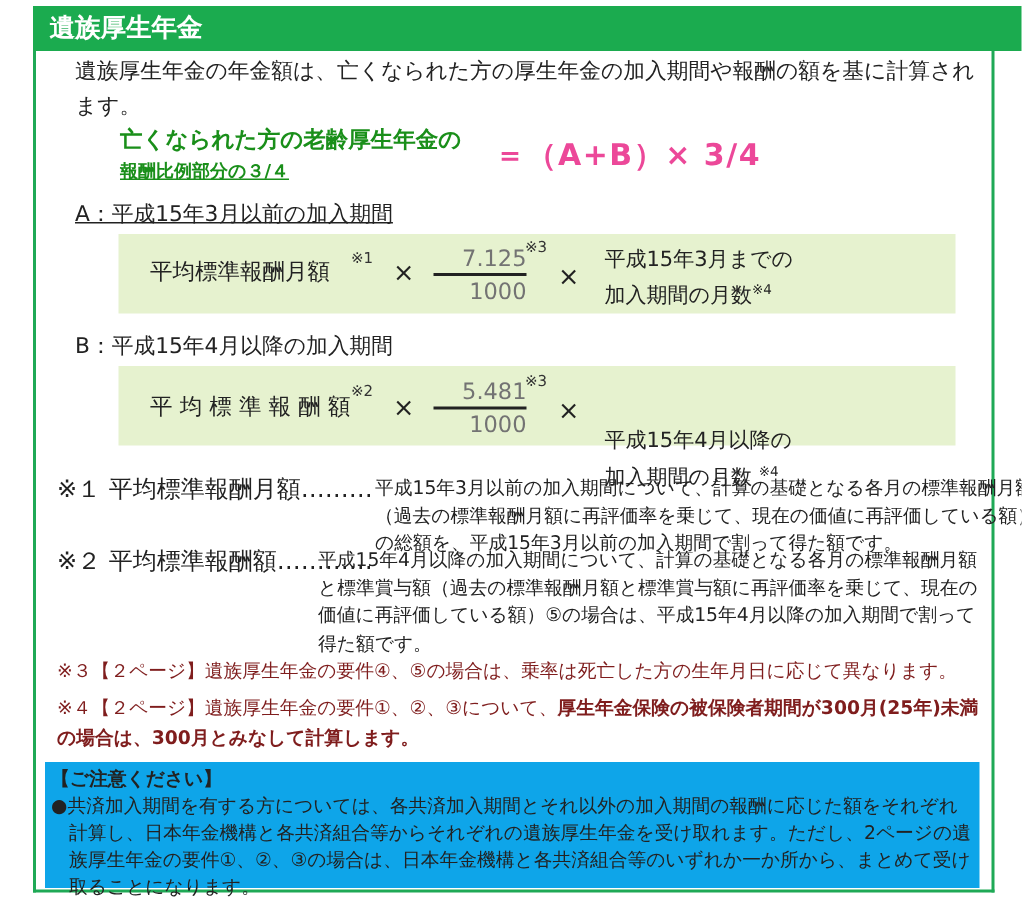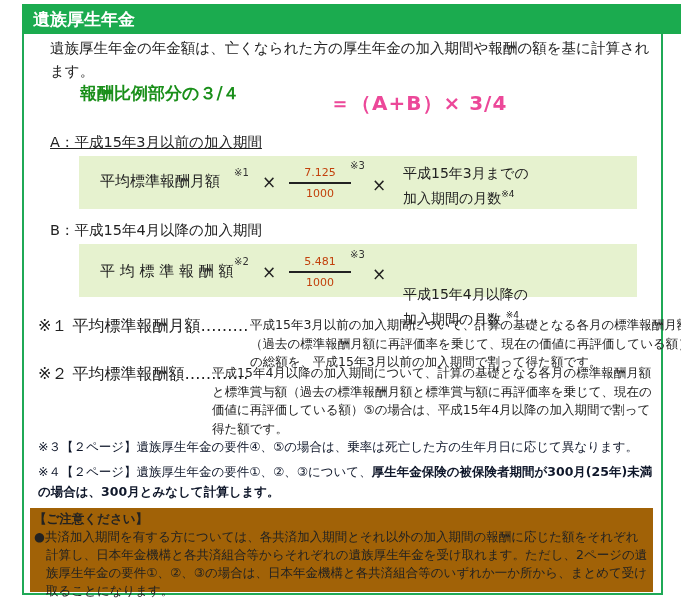--- a/index.html
+++ b/index.html
@@ -18,58 +18,59 @@
       line-height: 30px; padding-left: 11px; box-sizing: border-box;
     }
     .intro {
       position: absolute; left: 50px; top: 37px; width: 600px;
       font-size: 14.5px; line-height: 23px; color: #222;
     }
     .green-title {
       position: absolute; left: 80px; top: 83px; font-size: 15px; font-weight: bold;
       color: #1a8f1a; line-height: 21px;
     }
-    .green-title .big { font-size: 17px; }
+    .green-title .big { font-size: 12px; text-decoration: underline; }
     .green-eq {
       position: absolute; left: 330px; top: 90px; font-size: 20px; font-weight: bold;
       color: #ec4899; letter-spacing: 1px;
     }
     .sec-label { position: absolute; left: 50px; font-size: 14.5px; color: #222; }
     
     .band-real { position: absolute; left: 79px; width: 558px; height: 53px; background: #e6f2cf; }
     .f-left { position: absolute; left: 100px; font-size: 15px; color: #222; text-align: center; }
     .f-sup { position: absolute; font-size: 10px; color: #333; }
     .f-times { position: absolute; font-size: 17px; color: #222; }
-    .frac { position: absolute; width: 62px; text-align: center; font-size: 11px; color: #c2410c; }
+    .frac { position: absolute; width: 62px; text-align: right; font-size: 15px; color: #737373; }
     .frac .num { display: block; border-bottom: 2px solid #222; line-height: 19px; }
     .frac .den { display: block; line-height: 20px; }
     .f-right { position: absolute; left: 403px; font-size: 14px; color: #222; line-height: 21px; }
     .note-key { position: absolute; left: 38px; font-size: 16px; color: #222; }
     .note-body { position: absolute; left: 212px; width: 448px; font-size: 12.5px; line-height: 18.5px; color: #222; }
-    .note-line { position: absolute; left: 38px; width: 620px; font-size: 12.5px; line-height: 20px; color: #0f172a; }
+    .note-line { position: absolute; left: 38px; width: 620px; font-size: 12.5px; line-height: 20px; color: #7f1d1d; }
     .note-line b { font-weight: bold; }
     .caution {
       position: absolute; left: 30px; top: 508px; width: 623px; height: 84px;
-      background: #a16207; box-sizing: border-box; padding: 2px 4px;
+      background: #0ea5e9; box-sizing: border-box; padding: 2px 4px;
       font-size: 12.5px; line-height: 18px; color: #222;
     }
     .caution .ttl { font-weight: bold; }
     .caution .body { padding-left: 12px; text-indent: -12px; }
   </style>
 </head>
 <body>
 
 <div class="frame"></div>
 <div class="header">
   <span>遺族厚生年金</span>
 </div>
 
 <div class="intro">遺族厚生年金の年金額は、亡くなられた方の厚生年金の加入期間や報酬の額を基に計算されます。</div>
 
 <div class="green-title">
+  <div>亡くなられた方の老齢厚生年金の</div>
   <div class="big">報酬比例部分の３/４</div>
 </div>
 <div class="green-eq">＝（A+B）× 3/4</div>
 
 <div class="sec-label" style="top:133px;text-decoration:underline;">A：平成15年3月以前の加入期間</div>
 <div class="band-real" style="top:156px;"></div>
 <div class="f-left" style="top:172px;">平均標準報酬月額</div>
 <div class="f-sup" style="left:234px; top:167px;">※1</div>
 <div class="f-times" style="left:262px; top:172px;">×</div>
 <div class="frac" style="left:289px; top:163px;">

